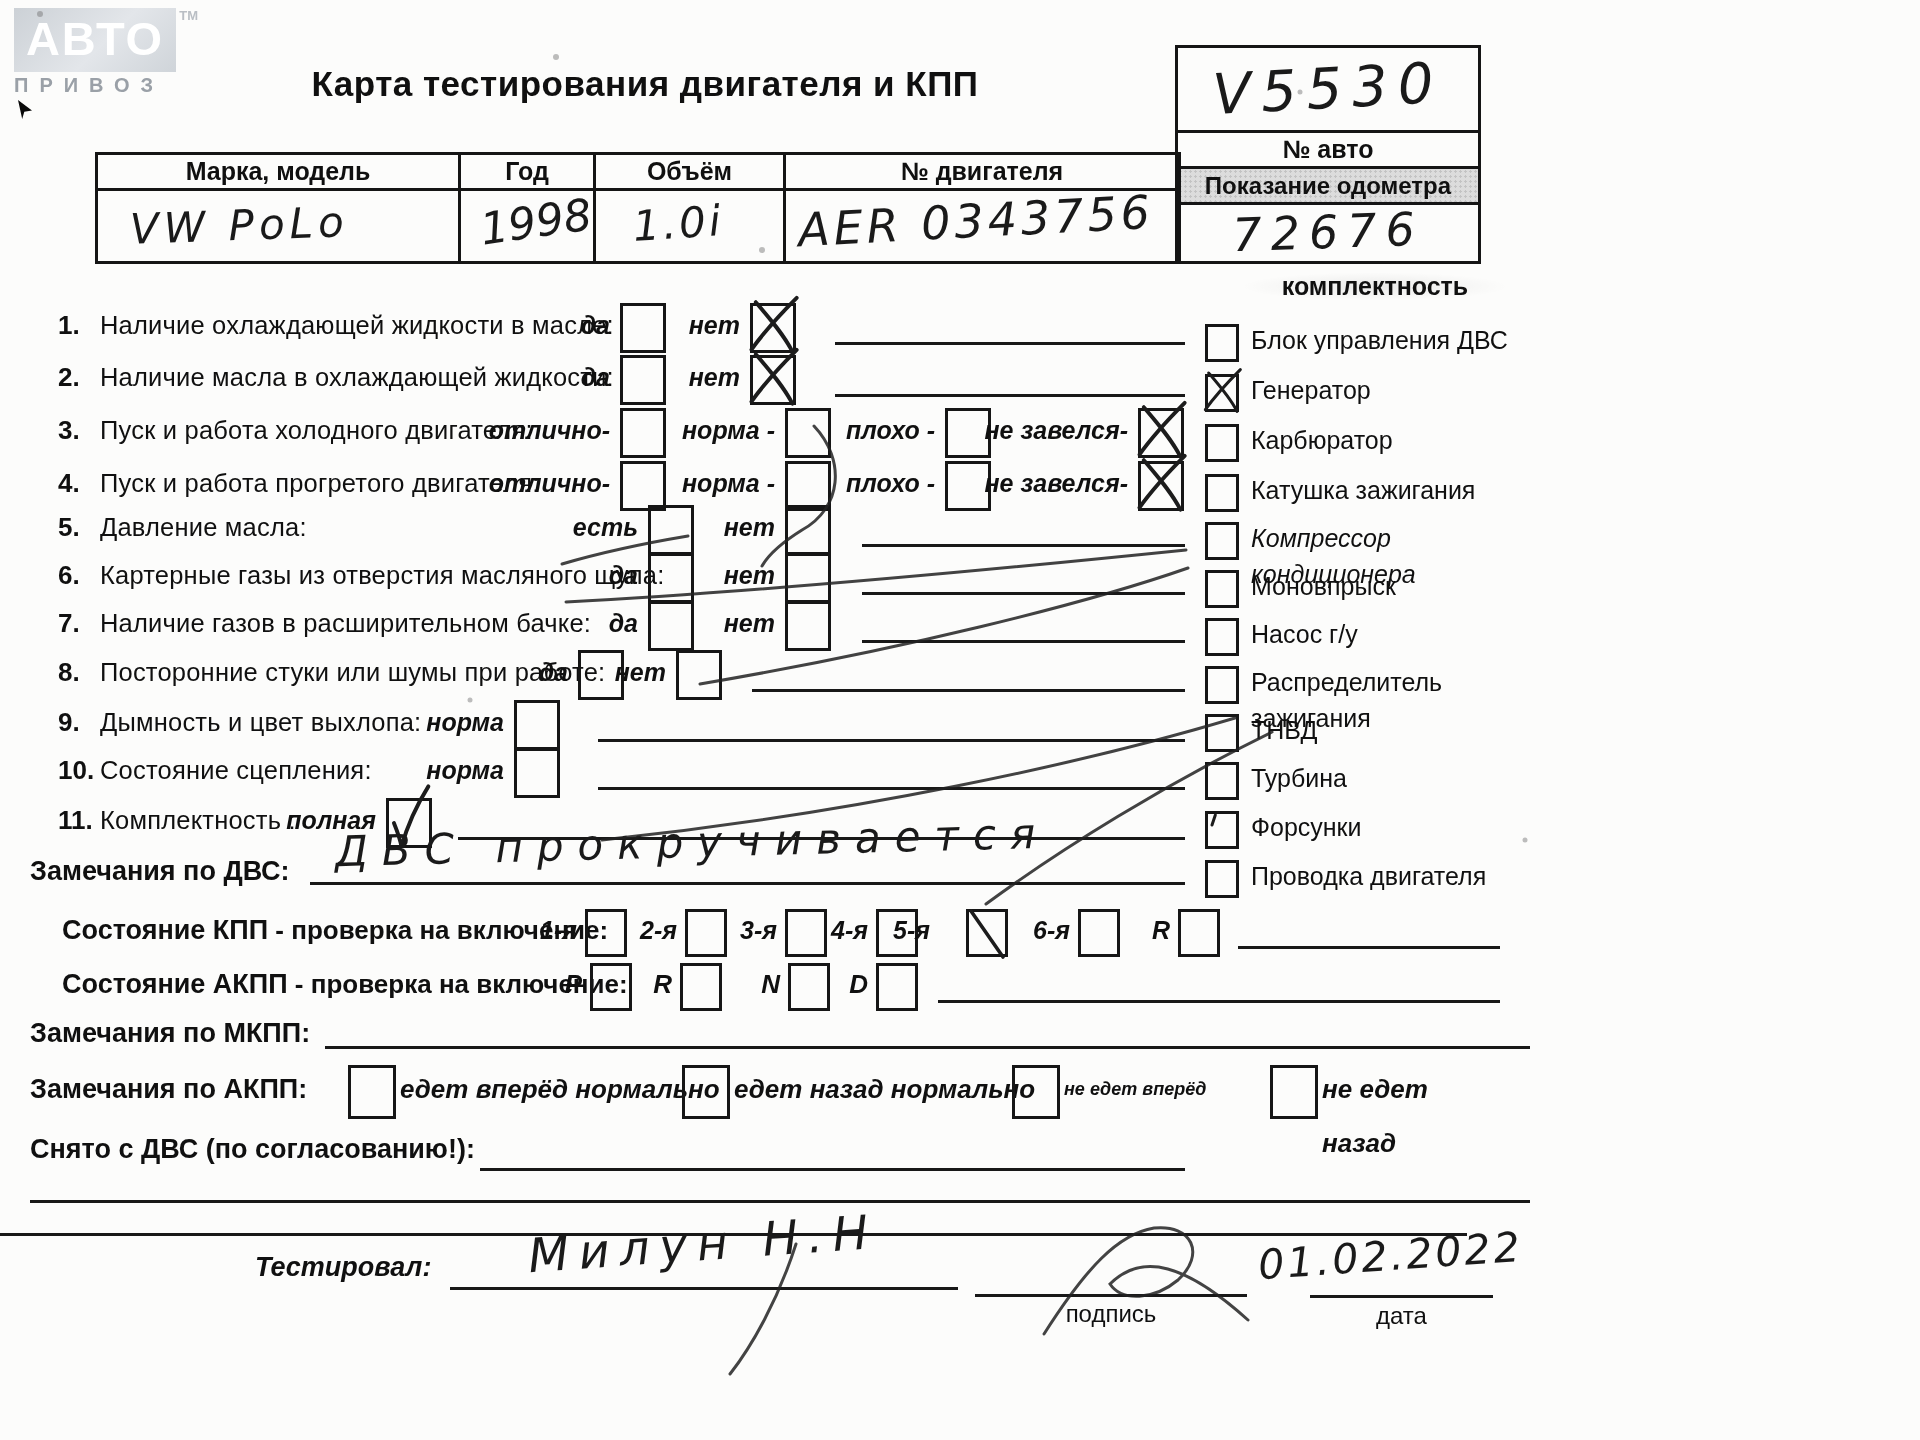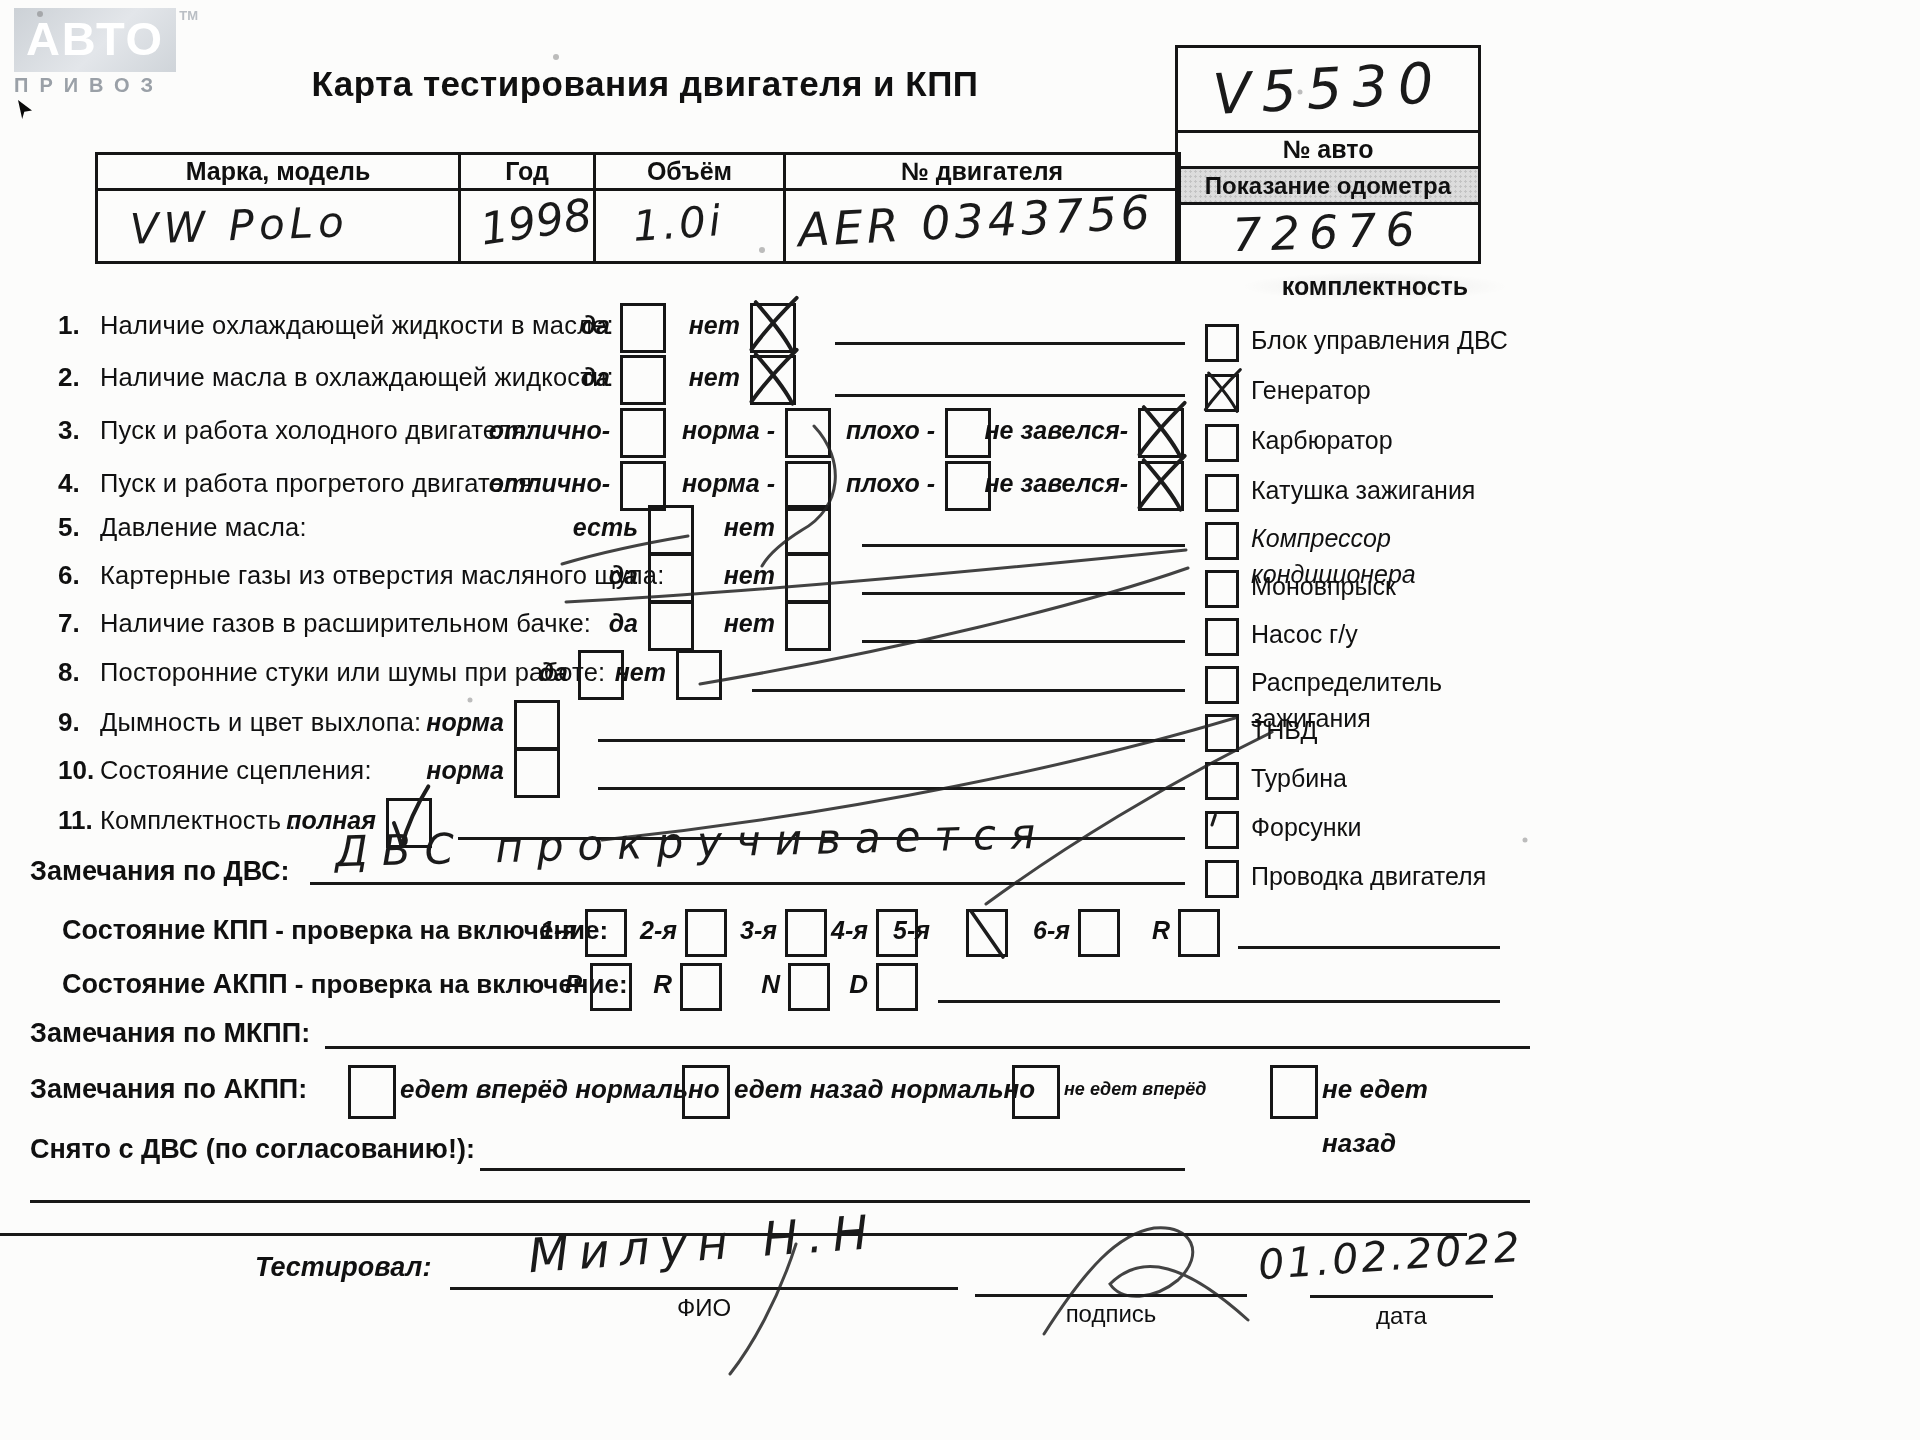--- a/index.html
+++ b/index.html
@@ -321,21 +321,20 @@
     </div>
 
   <div class="abs boldlabel" style="left:30px;top:1134px;">Снято с ДВС (по согласованию!):</div>
   <div class="fline" style="left:480px;top:1138px;width:705px;height:30px;"></div>
 
   <div class="fline" style="left:30px;top:1197px;width:1500px;height:3px;"></div>
   <div class="fline" style="left:0;top:1230px;width:1467px;height:3px;"></div>
 
   <div class="abs" style="left:255px;top:1252px;font-weight:bold;font-style:italic;font-size:27px;">Тестировал:</div>
   <div class="fline" style="left:450px;top:1257px;width:508px;height:30px;"></div>
-  <div class="caption" style="left:450px;top:1294px;width:508px;">ФИО</div>
   <div class="abs hw" style="left:528px;top:1216px;font-size:47px;letter-spacing:10px;transform:rotate(-4deg);">Милун Н.Н</div>
   <div class="fline" style="left:975px;top:1264px;width:272px;height:30px;"></div>
   <div class="caption" style="left:975px;top:1300px;width:272px;">подпись</div>
   <div class="fline" style="left:1310px;top:1265px;width:183px;height:30px;"></div>
   <div class="caption" style="left:1310px;top:1302px;width:183px;">дата</div>
   <div class="abs hw" style="left:1258px;top:1232px;font-size:41px;letter-spacing:3px;transform:rotate(-4deg);">01.02.2022</div>
 
   <svg class="scribbles" width="1920" height="1440" viewBox="0 0 1920 1440">
     <g fill="none" stroke="#222" stroke-width="3" stroke-linecap="round" opacity="0.85">
       <path d="M688,536 C640,544 596,554 562,564"></path>

